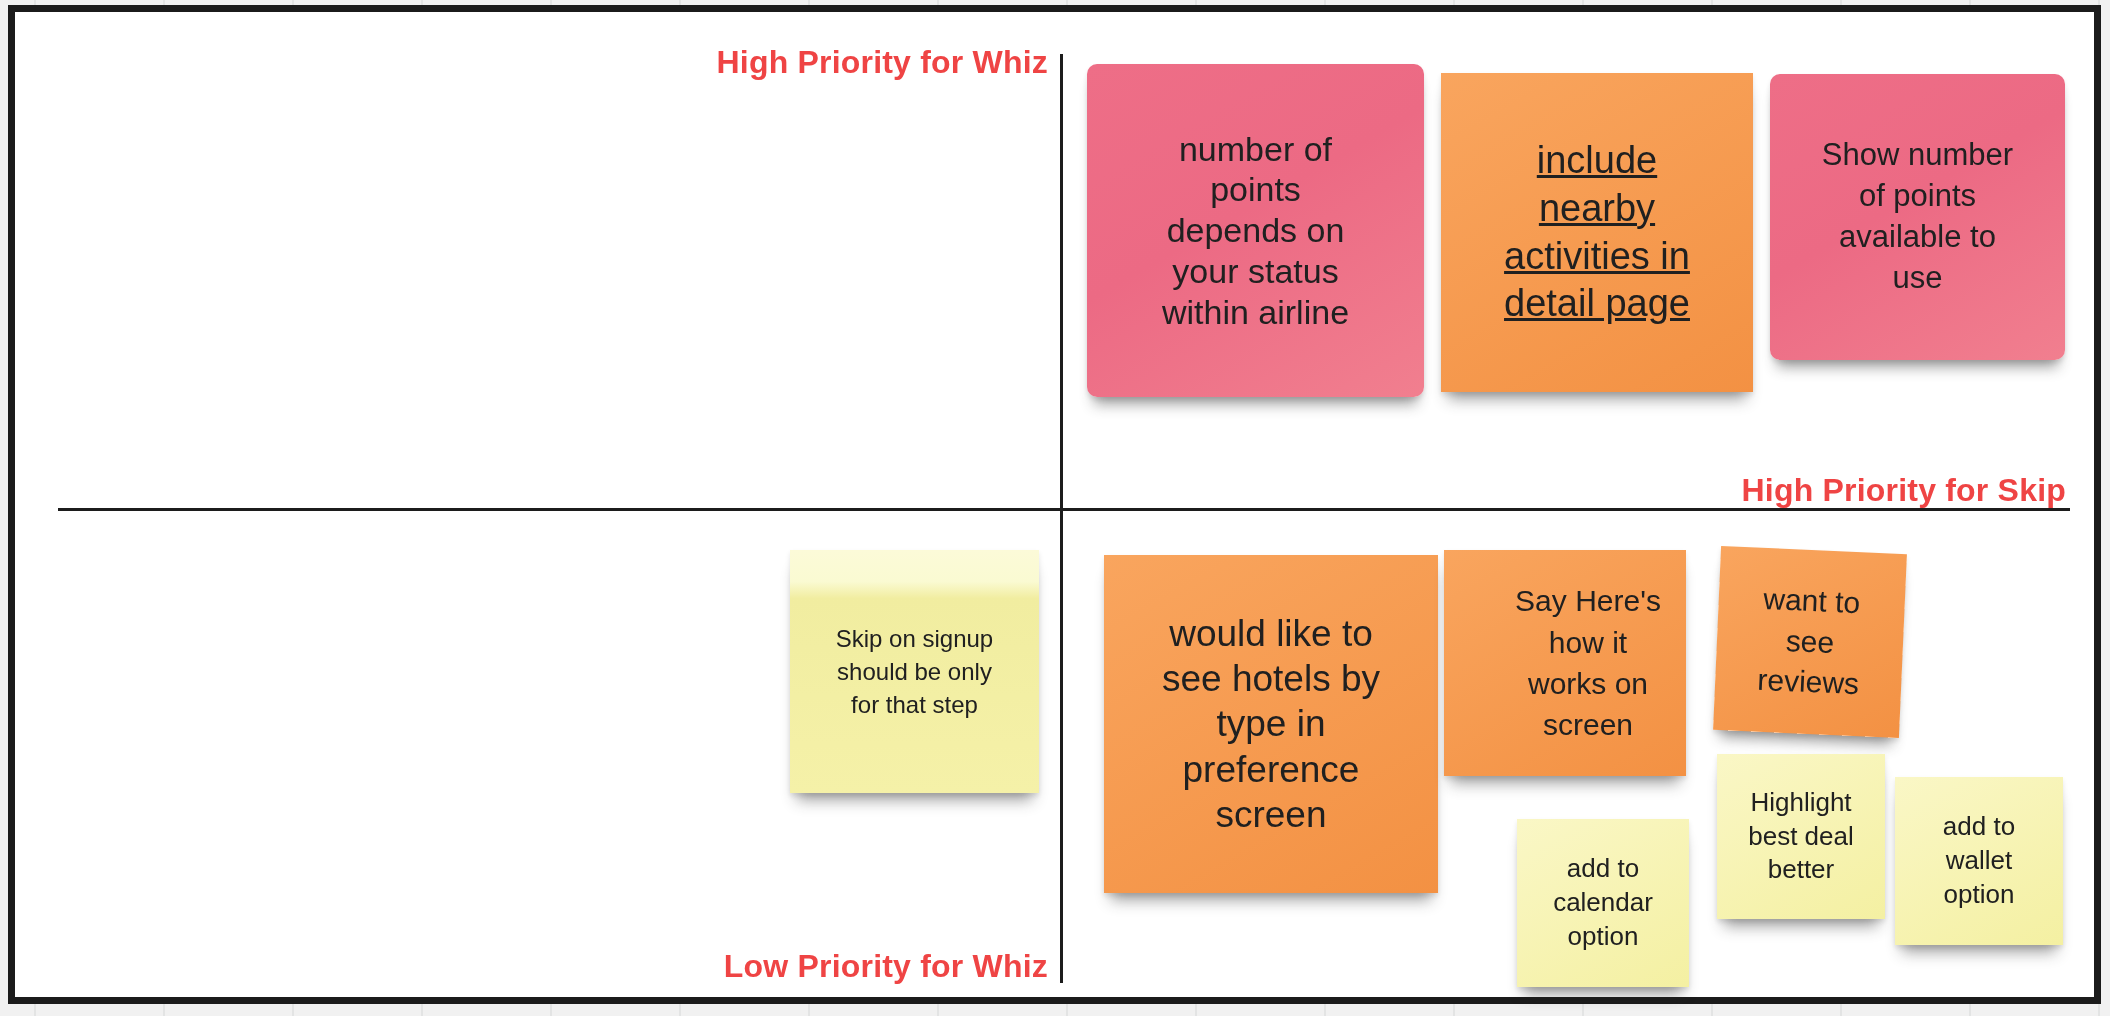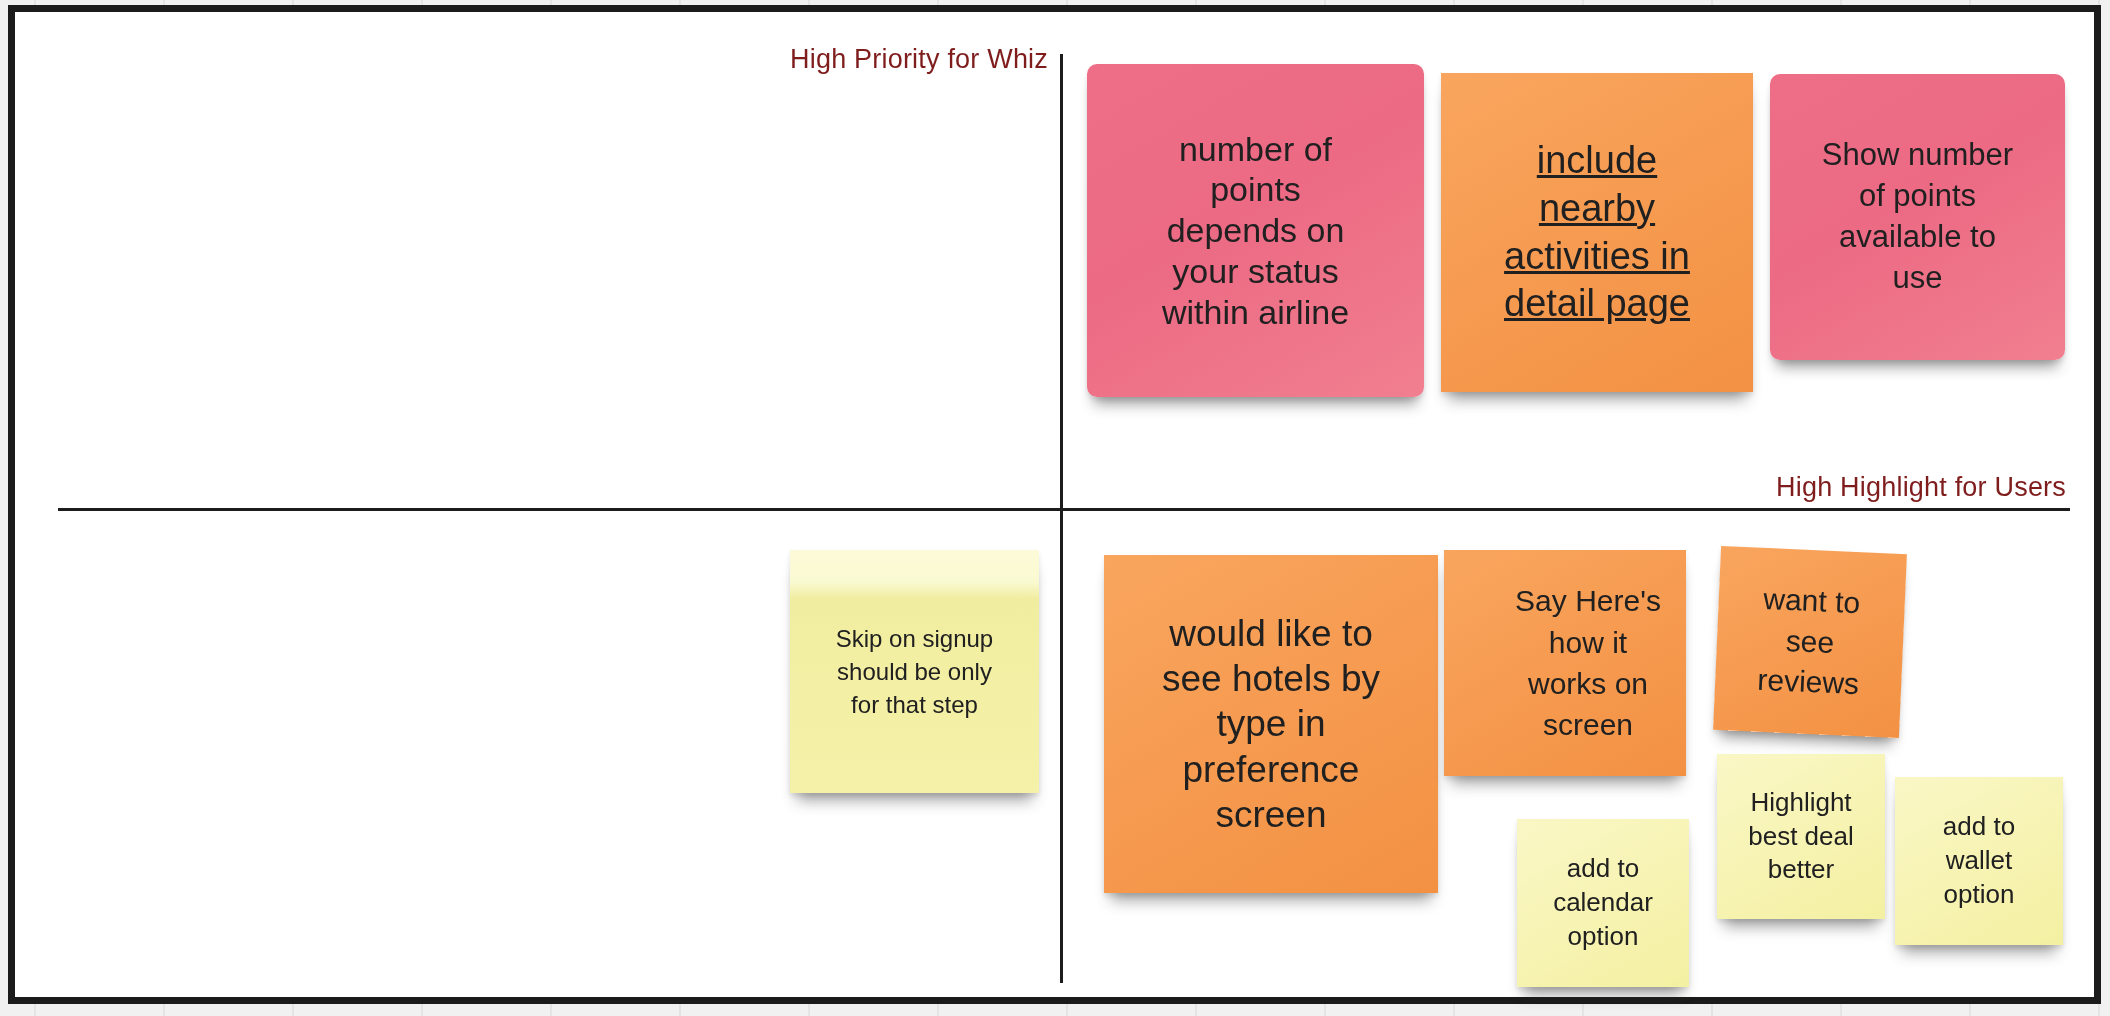--- a/index.html
+++ b/index.html
@@ -29,24 +29,25 @@
     background: #ffffff;
     border: 7px solid #1b1b1b;
   }
 
   .axis-line { position: absolute; background: #1c1c1c; }
   .v-line { left: 1045px; top: 42px; width: 3px; height: 929px; }
   .h-line { left: 43px; top: 496px; width: 2012px; height: 3px; }
 
   .axis-label {
     position: absolute;
-    font-size: 27px;
-    color: #7f1d1d;
+    font-size: 32px;
+    color: #ef4444;
     letter-spacing: 0.2px;
     white-space: nowrap;
+    font-weight: bold;
   }
   .axis-label.top    { left: 533px;  top: 32px;  width: 500px; text-align: right; }
   .axis-label.left   { left: 43px;   top: 460px; width: 600px; text-align: left; }
   .axis-label.right  { left: 1551px; top: 460px; width: 500px; text-align: right; }
   .axis-label.bottom { left: 533px;  top: 936px; width: 500px; text-align: right; }
 
   .note {
     position: absolute;
     display: flex;
     align-items: center;
@@ -67,21 +68,22 @@
 </head>
 <body>
 
 <div class="page">
   <div class="board">
 
     <div class="axis-line v-line"></div>
     <div class="axis-line h-line"></div>
 
     <div class="axis-label top">High Priority for Whiz</div>
-    <div class="axis-label right">High Highlight for Users</div>
+    <div class="axis-label right">High Priority for Skip</div>
+    <div class="axis-label bottom">Low Priority for Whiz</div>
 
     <div id="notes-layer">
         <div class="note note-pink" style="left: 1072px; top: 52px; width: 337px; height: 333px; font-size: 34px; line-height: 1.2;">
     <span class="note-text">number of
 points
 depends on
 your status
 within airline</span>
   </div>
         <div class="note note-orange" style="left: 1426px; top: 61px; width: 312px; height: 319px; font-size: 38px; line-height: 1.26; text-decoration: underline;">

